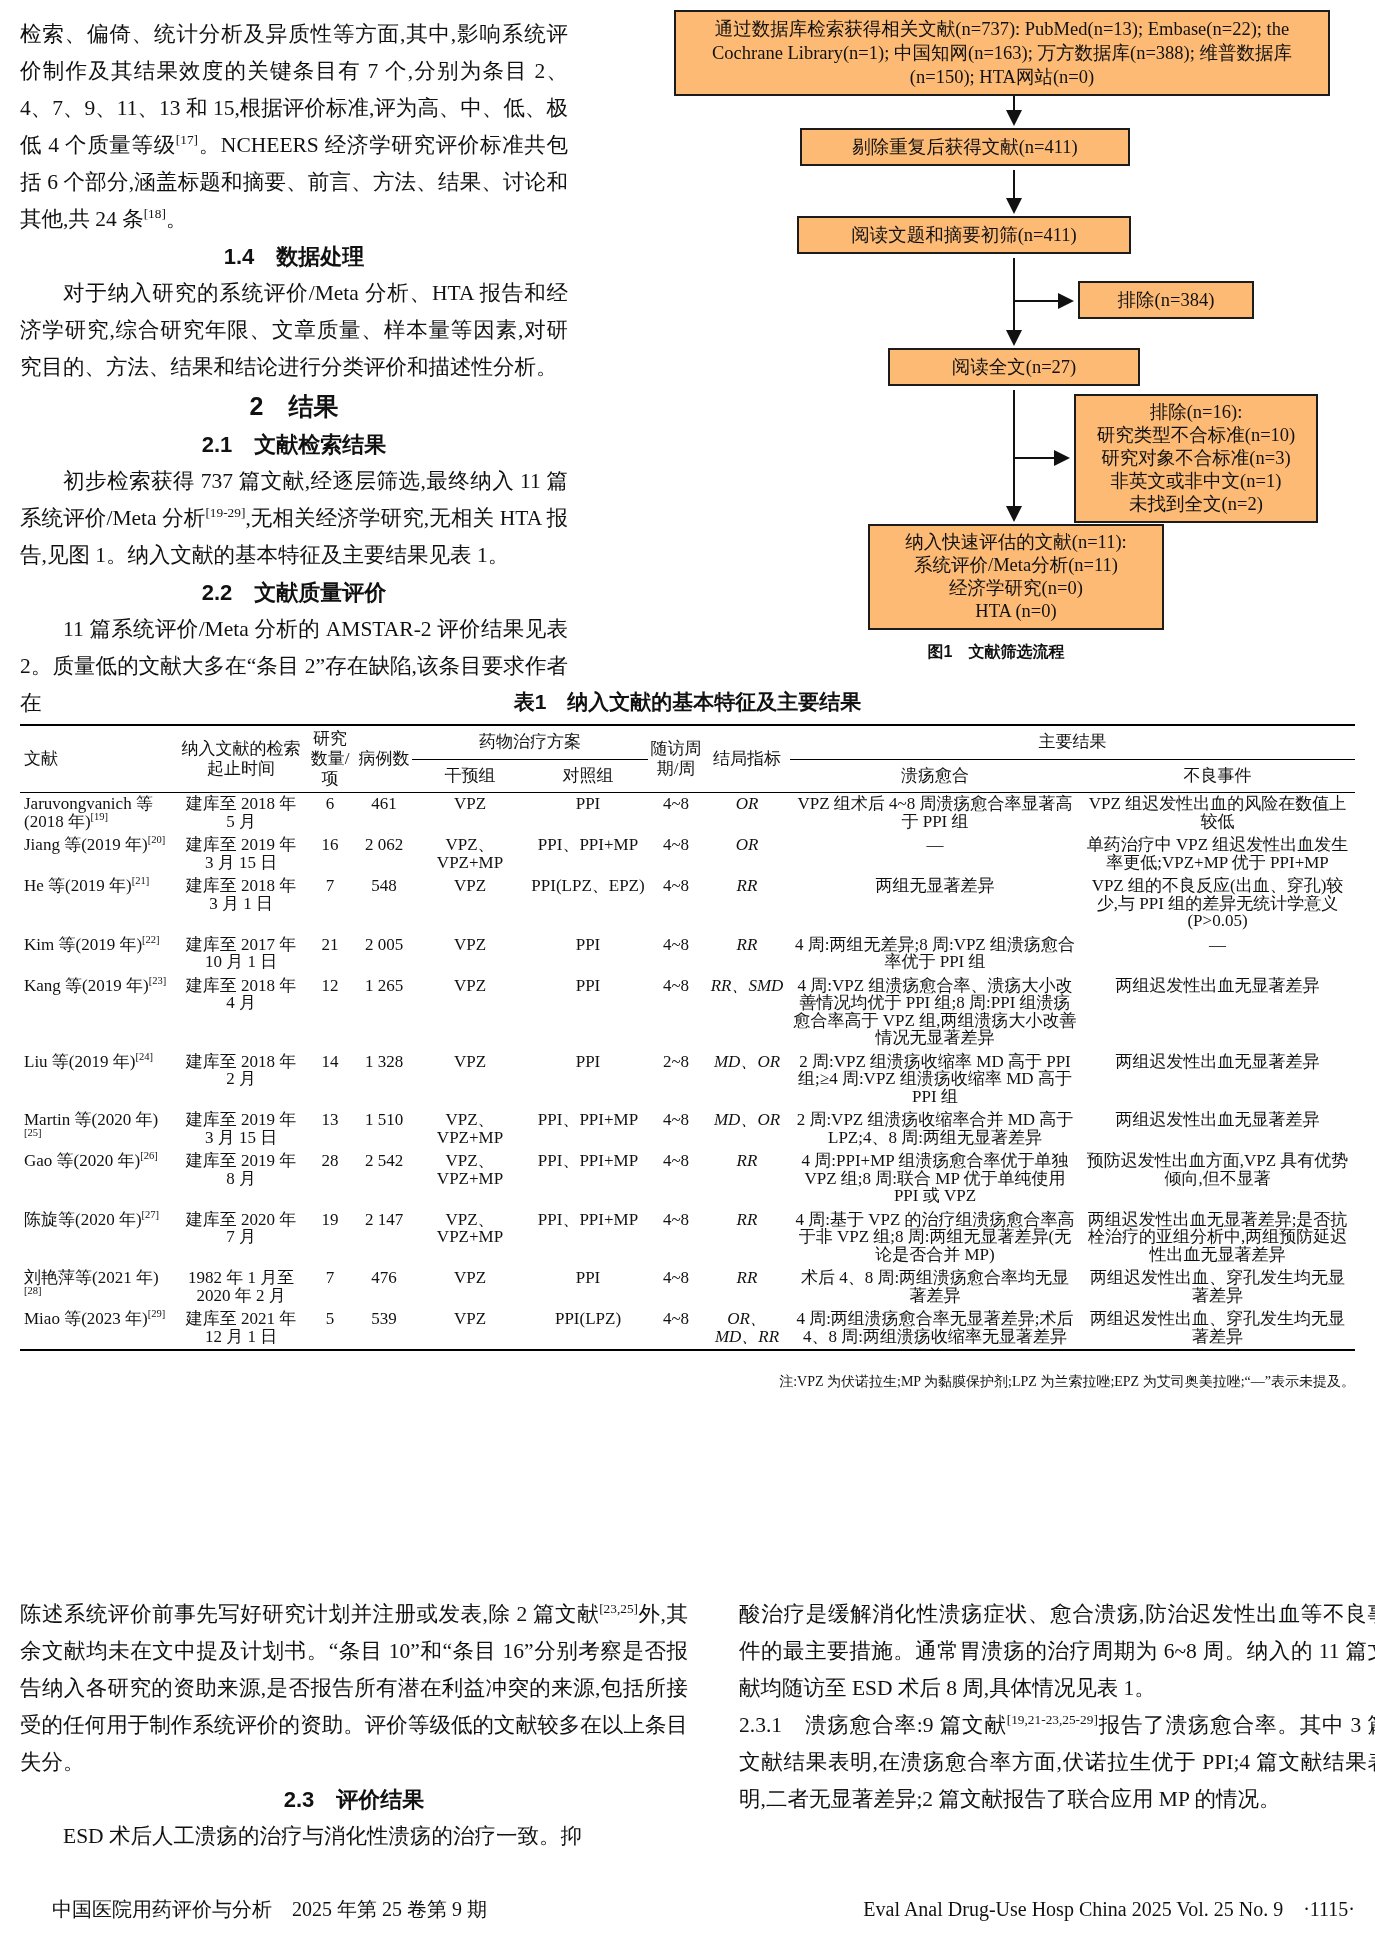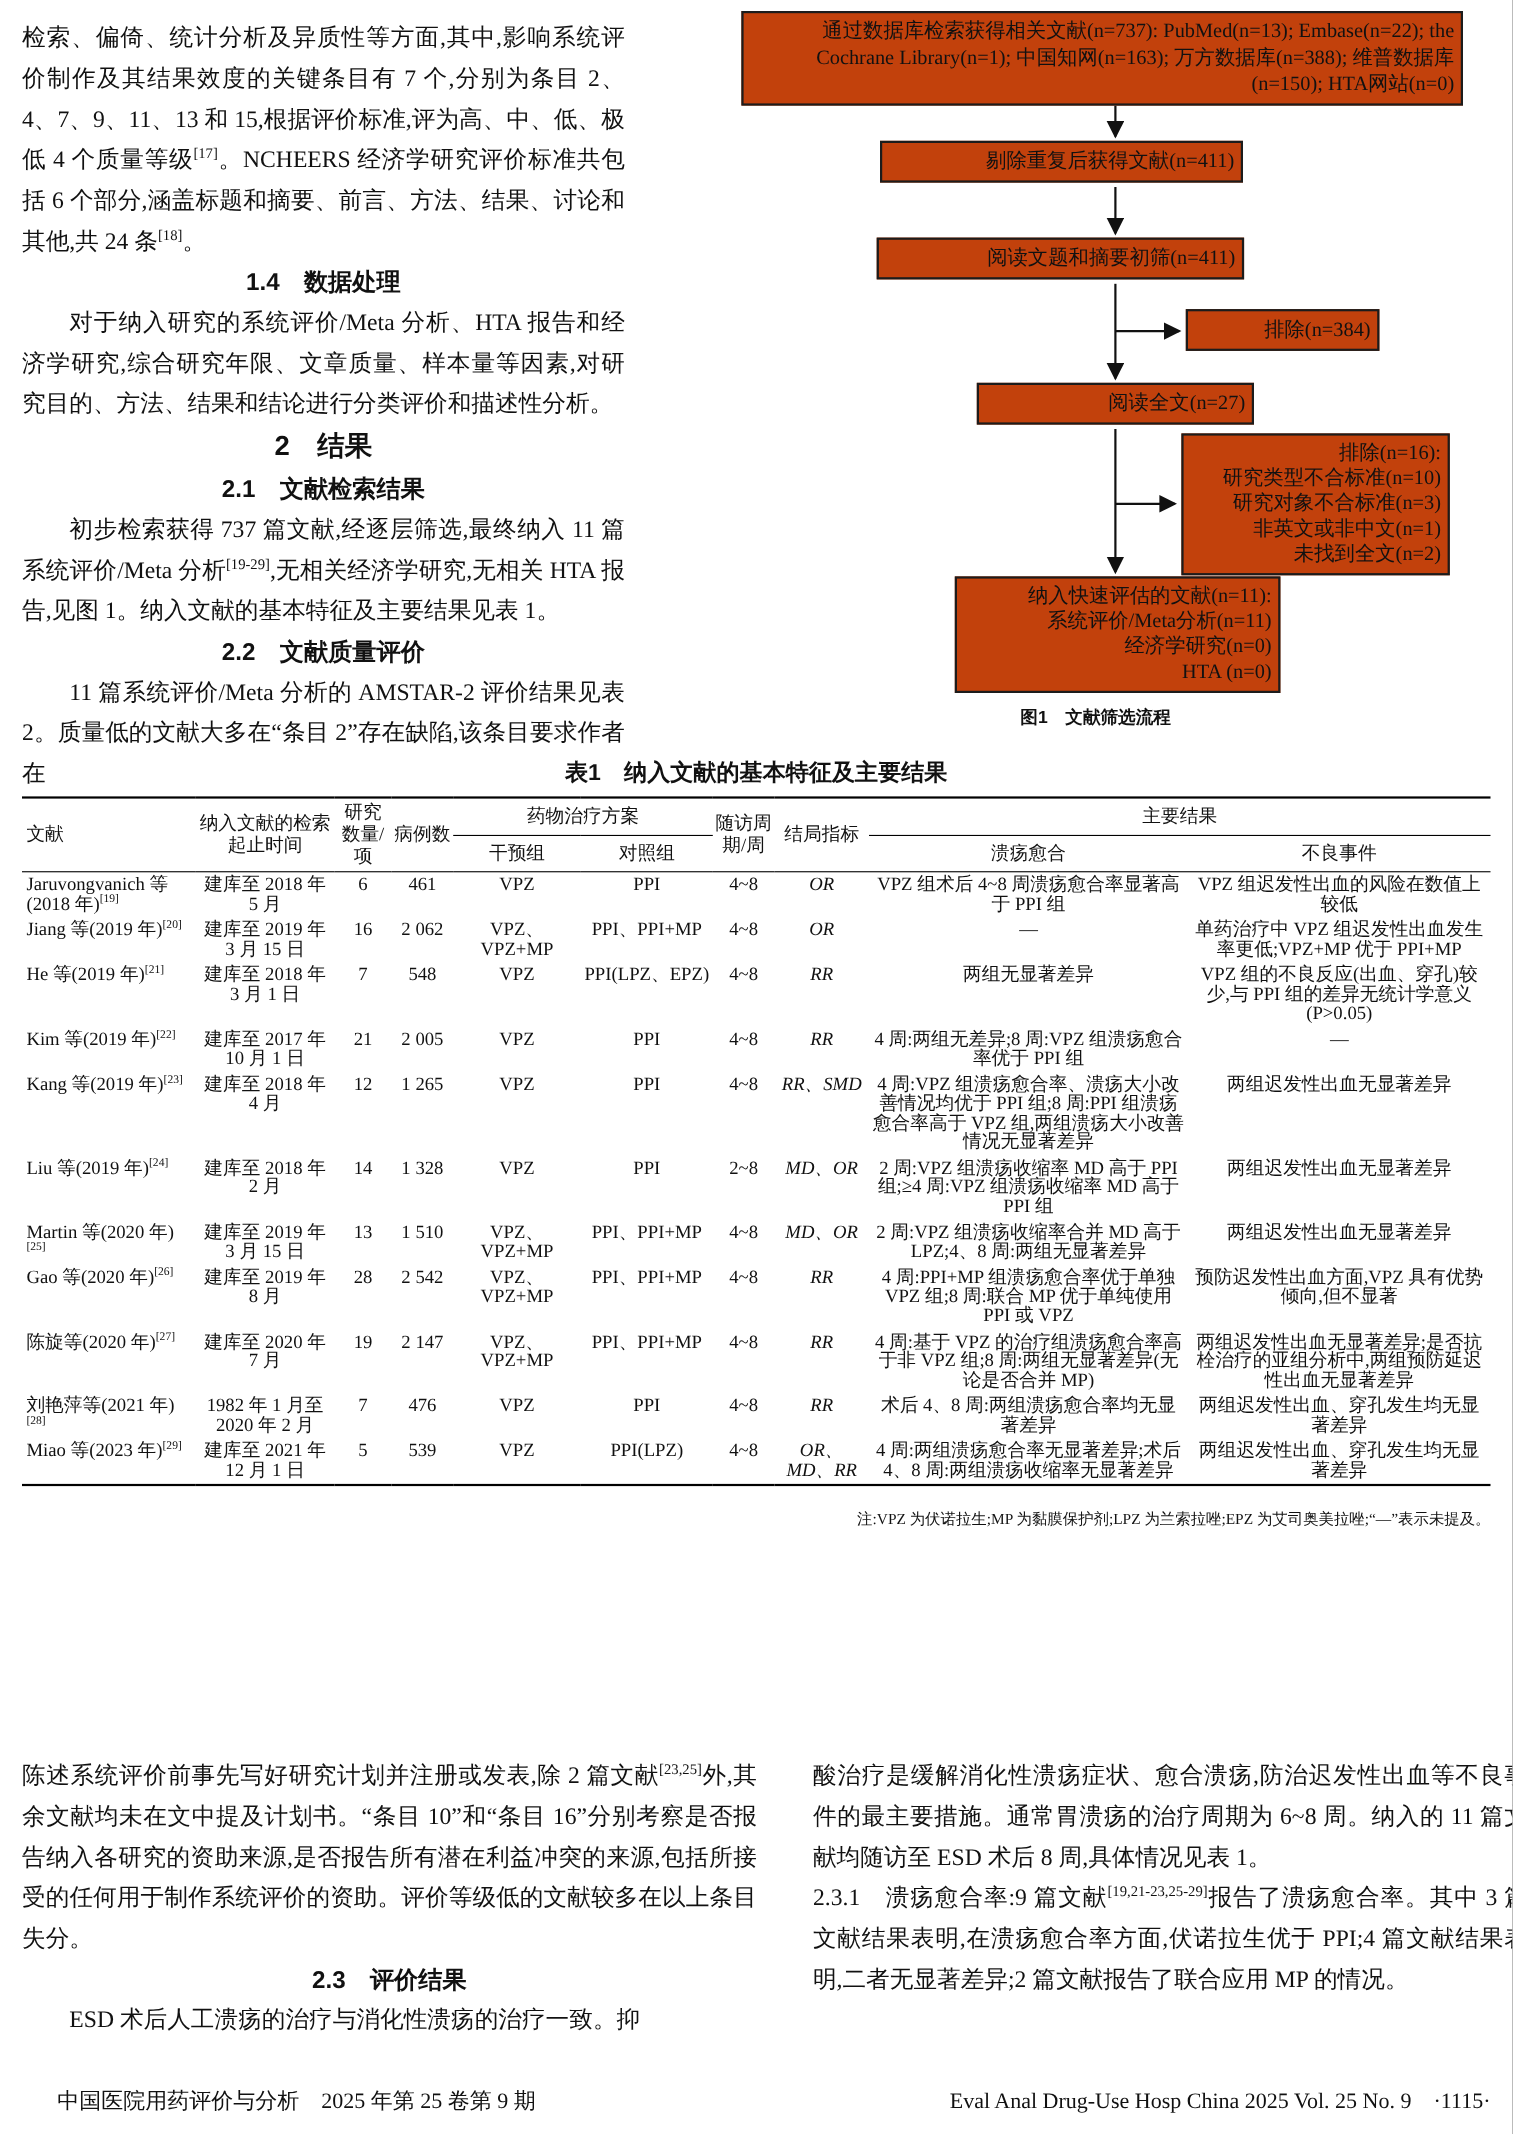--- a/index.html
+++ b/index.html
@@ -12,21 +12,21 @@
   .col{position:absolute;text-align:justify;font-size:21.5px;line-height:37px;}
   .col p{margin:0;}
   .col p.indent{text-indent:2em;}
   .h-sec{font-family:"Liberation Sans","DejaVu Sans",sans-serif;font-weight:700;
          font-size:22px;line-height:37px;text-align:center;}
   .h-sec.big{font-size:25px;line-height:40px;}
   sup{font-size:0.62em;vertical-align:super;line-height:0;}
   
   .fig{position:absolute;left:622px;top:10px;width:748px;height:672px;font-size:18.5px;}
   .fig .box{
-    position:absolute;border:2px solid #1c1c1c;background:#c2410c;text-align:right;
+    position:absolute;border:2px solid #1c1c1c;background:#fdba74;text-align:center;
     line-height:24px;padding:5px 6px;box-sizing:border-box;white-space:pre-line;
   }
   .fig svg.connectors{position:absolute;left:0;top:0;width:748px;height:672px;}
   .fig-caption{
     position:absolute;left:0;top:632px;width:100%;text-align:center;
     font-family:"Liberation Sans","DejaVu Sans",sans-serif;font-weight:700;font-size:16px;
   }
   
   .table-wrap{position:absolute;left:20px;top:688px;width:1335px;}
   .tbl-title{

